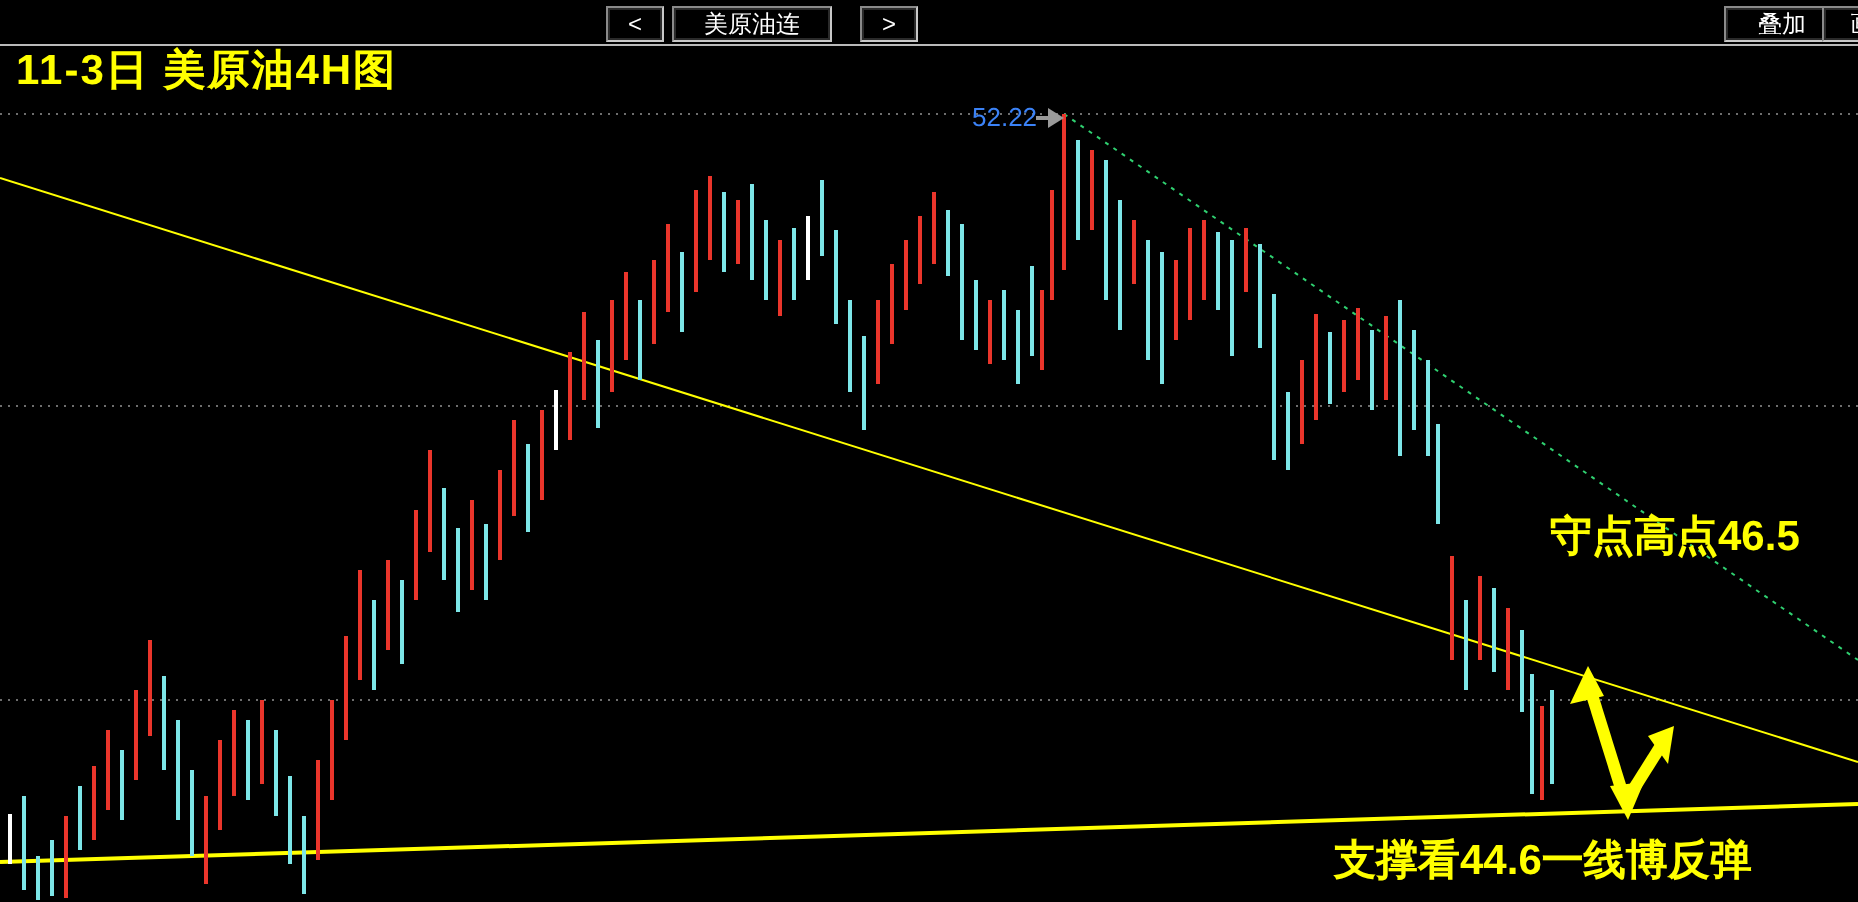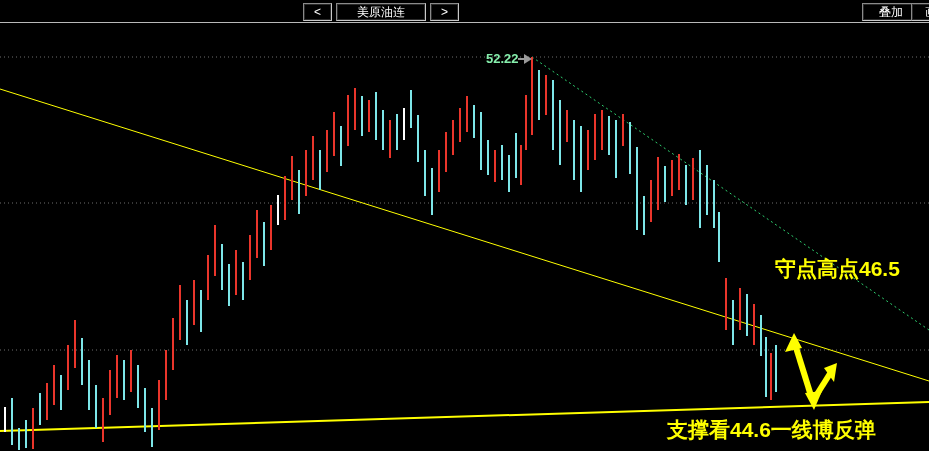--- a/index.html
+++ b/index.html
@@ -9,31 +9,31 @@
   }
   
   .tb-btn{
     position:absolute;top:3px;height:18px;box-sizing:border-box;
     background:#000;color:#fff;font-size:12px;line-height:16px;text-align:center;
     border:1px solid #c8c8c8;border-top-color:#8a8a8a;border-left-color:#8a8a8a;
     box-shadow:inset 0 0 0 1px #2a2a2a;cursor:default;padding:0;
     font-family:"Liberation Sans",sans-serif;
   }
   #btn-prev{left:303px;width:29px;}
-  #btn-symbol{left:336px;width:90px;}
+  #btn-symbol{left:336px;width:80px;}
   #btn-next{left:430px;width:29px;}
   #btn-overlay{left:862px;width:58px;}
   #btn-draw{left:911px;width:40px;}
   #toolbar-sep{position:absolute;left:0;top:22px;width:929px;height:1px;background:#b9b9b9;}
   
   .note{position:absolute;color:#ffff00;font-weight:bold;white-space:nowrap;}
   #chart-title{left:8px;top:21px;font-size:21px;letter-spacing:1px;}
   #note-right{left:775px;top:256px;font-size:21px;line-height:26px;}
   #note-bottom{left:667px;top:416px;font-size:21px;}
-  #peak-label{position:absolute;left:486px;top:51px;color:#86efac;font-size:13px;font-weight:bold;}
+  #peak-label{position:absolute;left:486px;top:51px;color:#3b82f6;font-size:13px;font-weight:normal;}
   #chart-svg{position:absolute;left:0;top:0;}
 </style>
 </head>
 <body>
 
 <div id="screen">
 
   <svg id="chart-svg" width="929" height="451" viewBox="0 0 929 451">
       <line x1="0" y1="57" x2="929" y2="57" stroke="#6e6e6e" stroke-width="1" stroke-dasharray="1,3"></line>
       <line x1="0" y1="203" x2="929" y2="203" stroke="#6e6e6e" stroke-width="1" stroke-dasharray="1,3"></line>
@@ -163,20 +163,21 @@
       <polygon points="837,363 824,368 834,382" fill="#ffff00"></polygon>
     </svg>
 
   <button class="tb-btn" id="btn-prev">&lt;</button>
   <button class="tb-btn" id="btn-symbol">美原油连</button>
   <button class="tb-btn" id="btn-next">&gt;</button>
   <button class="tb-btn" id="btn-overlay">叠加</button>
   <button class="tb-btn" id="btn-draw">画</button>
   <div id="toolbar-sep"></div>
 
+  <div class="note" id="chart-title">11-3日 美原油4H图</div>
 
   <div class="note" id="note-right">
     <div>守点高点46.5</div>
   </div>
 
   <div class="note" id="note-bottom">支撑看44.6一线博反弹</div>
 
   <div id="peak-label">52.22</div>
 </div>
 

